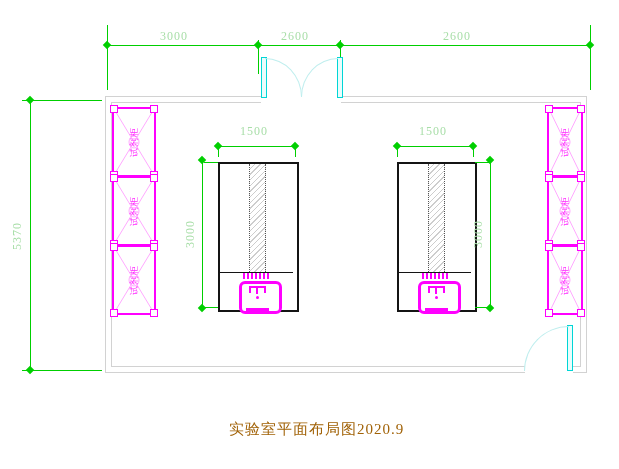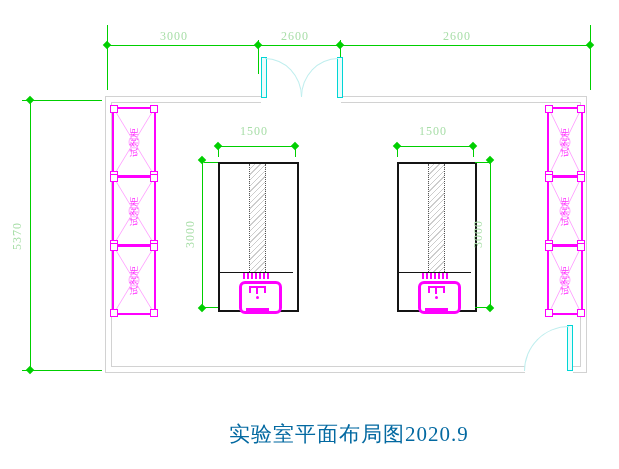--- a/index.html
+++ b/index.html
@@ -29,21 +29,21 @@
   
   .bench{position:absolute;border:2px solid #141414;background:#fff;}
   .strip{position:absolute;border-left:1px dotted #555;border-right:1px dotted #555;
          background:repeating-linear-gradient(135deg,#ffffff 0 3px,#cdcdcd 3px 4px);}
   .divider{position:absolute;height:1px;background:#141414;}
   
   .comb{position:absolute;background:repeating-linear-gradient(90deg,#ff00ff 0 2px,rgba(0,0,0,0) 2px 4px);}
   .basin{position:absolute;border:3px solid #ff00ff;border-radius:6px;background:#fff;}
   .mag{position:absolute;background:#ff00ff;}
   
-  .title{position:absolute;color:#0369a1;font-size:21px;letter-spacing:1px;white-space:nowrap;}
+  .title{position:absolute;color:#a16207;font-size:15px;letter-spacing:1px;white-space:nowrap;}
 </style>
 </head>
 <body>
 
 <div class="canvas">
 
   <div class="gl" style="left:107px;top:45px;width:483px;height:1px"></div>
   <div class="gl" style="left:107px;top:25px;width:1px;height:65px"></div>
   <div class="gl" style="left:258px;top:40px;width:1px;height:34px"></div>
   <div class="gl" style="left:340px;top:40px;width:1px;height:17px"></div>

